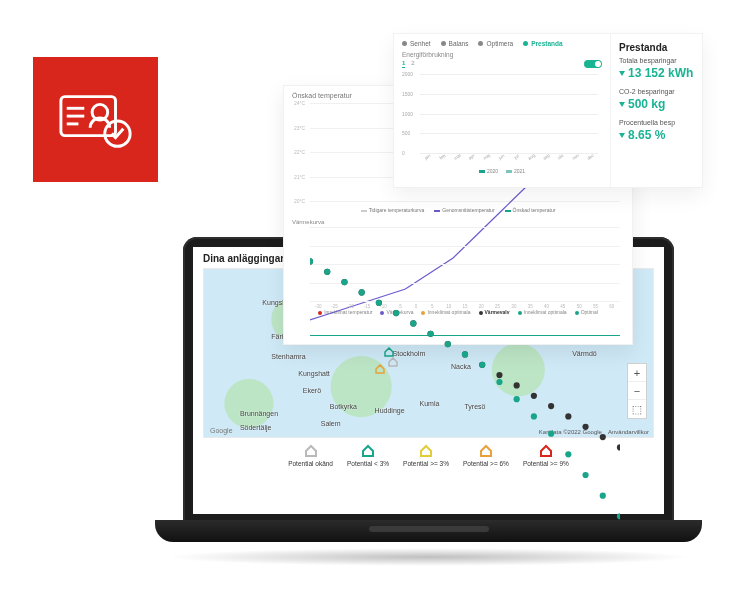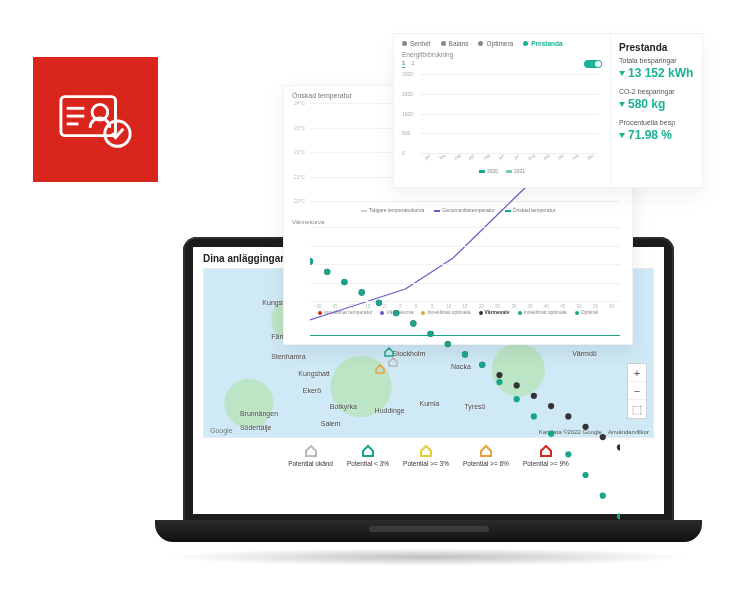--- a/index.html
+++ b/index.html
@@ -345,28 +345,28 @@
       <h5>Totala besparingar</h5>
       <div class="val">
           <span class="arrow-down"></span>
           <span>13 152 kWh</span>
         </div>
     </div>
     <div class="metric">
       <h5>CO-2 besparingar</h5>
       <div class="val">
           <span class="arrow-down"></span>
-          <span>580 kg</span>
+          <span>500 kg</span>
         </div>
     </div>
     <div class="metric">
       <h5>Procentuella besp</h5>
       <div class="val">
           <span class="arrow-down"></span>
-          <span>71.98 %</span>
+          <span>8.65 %</span>
         </div>
     </div>
   </div>
 </div>
 
 <div class="panel-lines">
   <h4>Önskad temperatur</h4>
   <div class="line-chart" id="line-chart">
       <div class="grid-line" style="top: 100%;"></div>
       <div class="ytick" style="top: 100%;">20°C</div>

